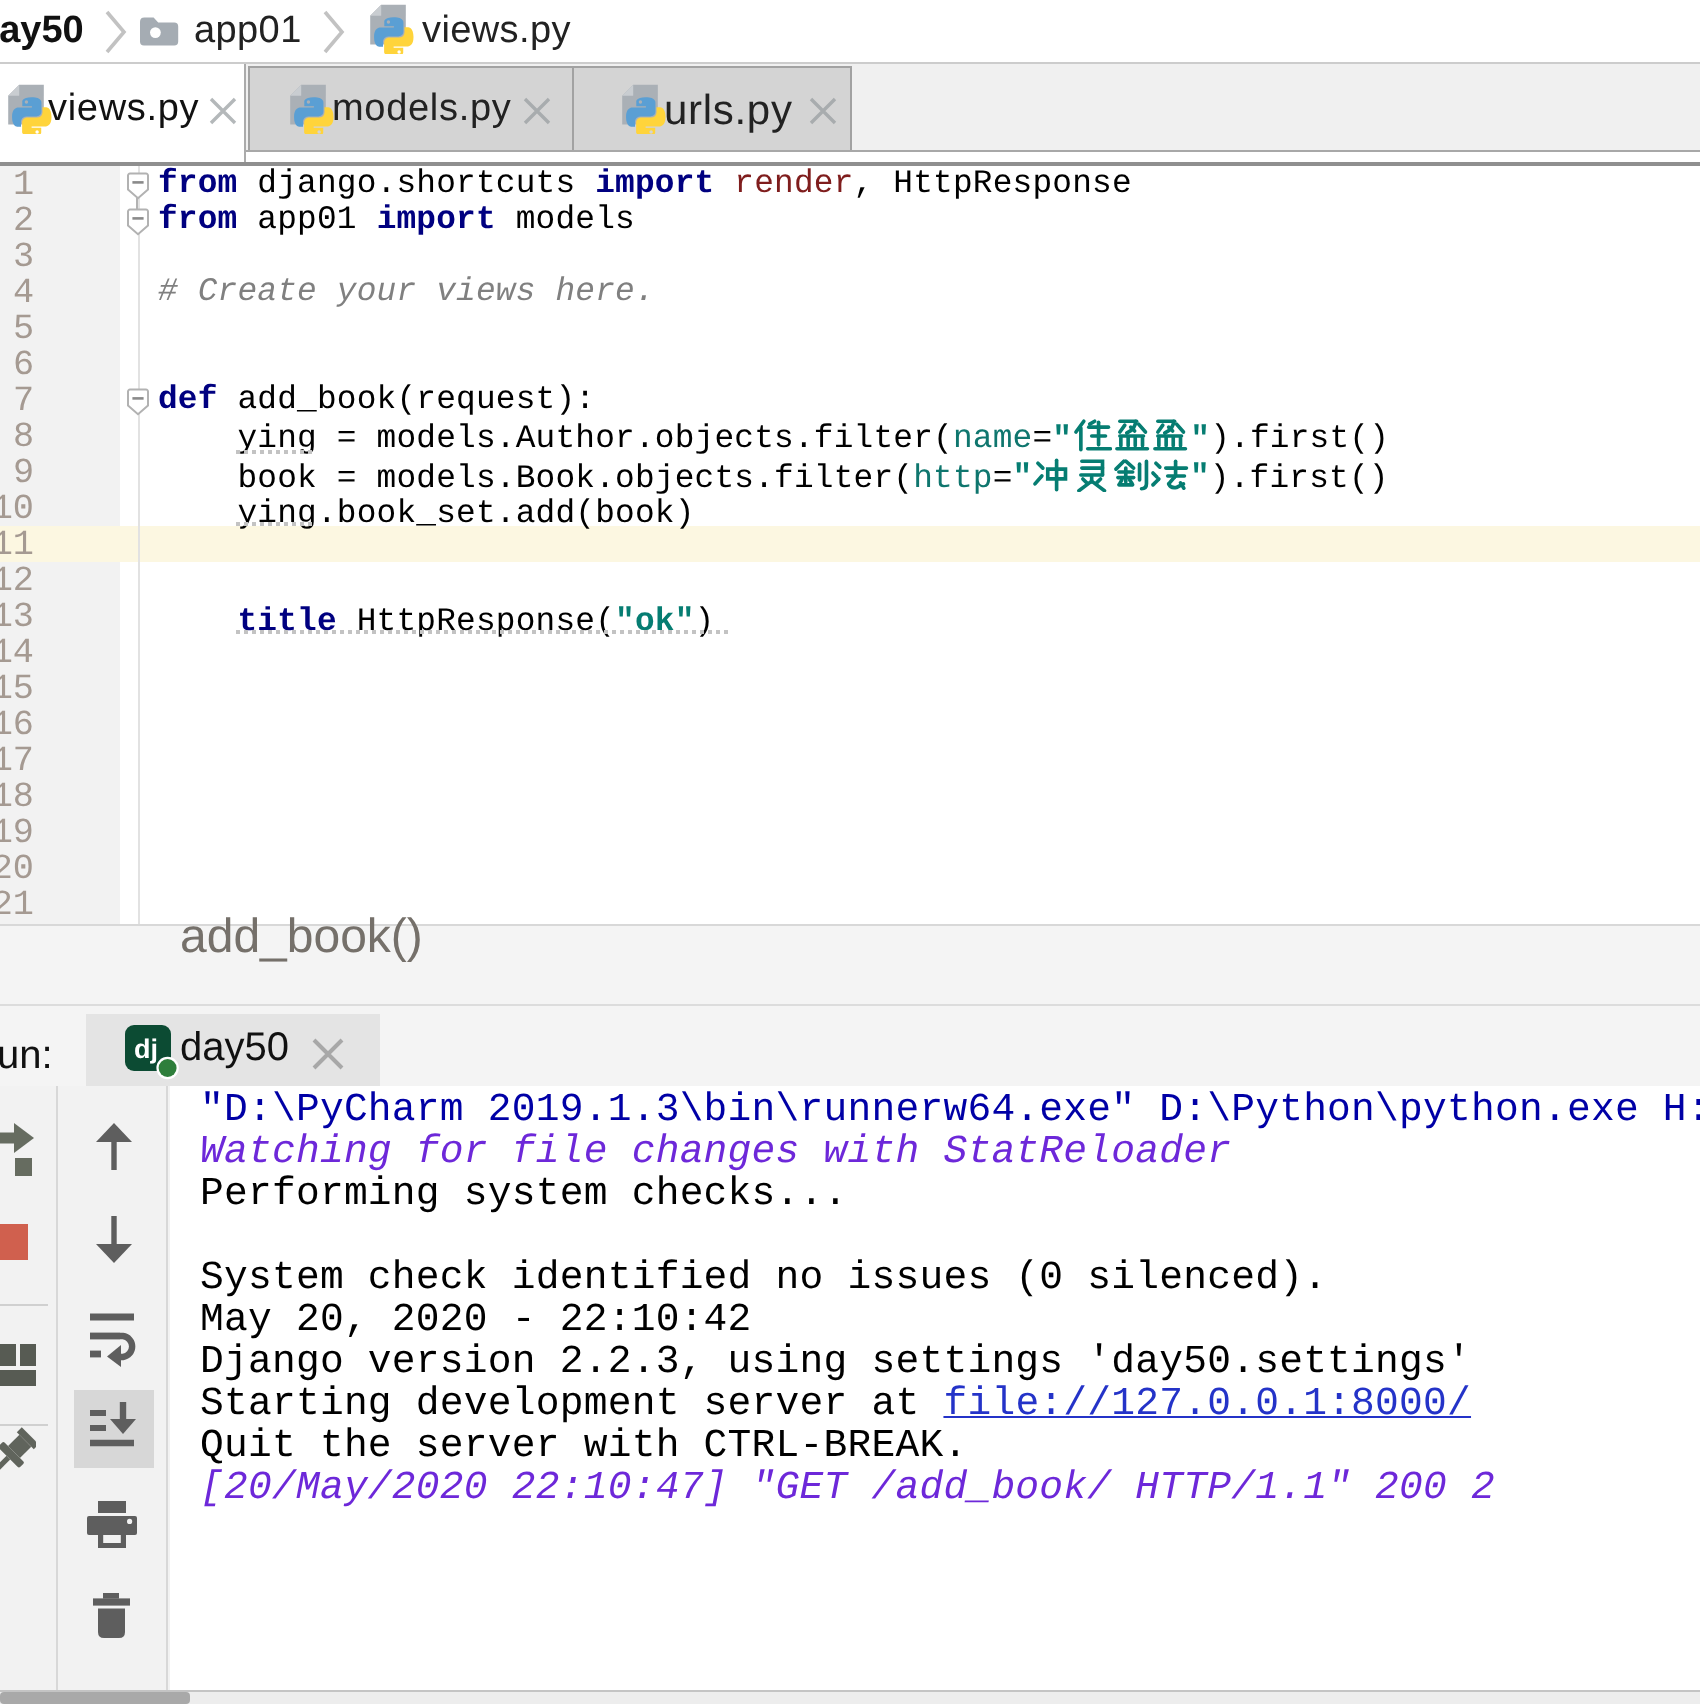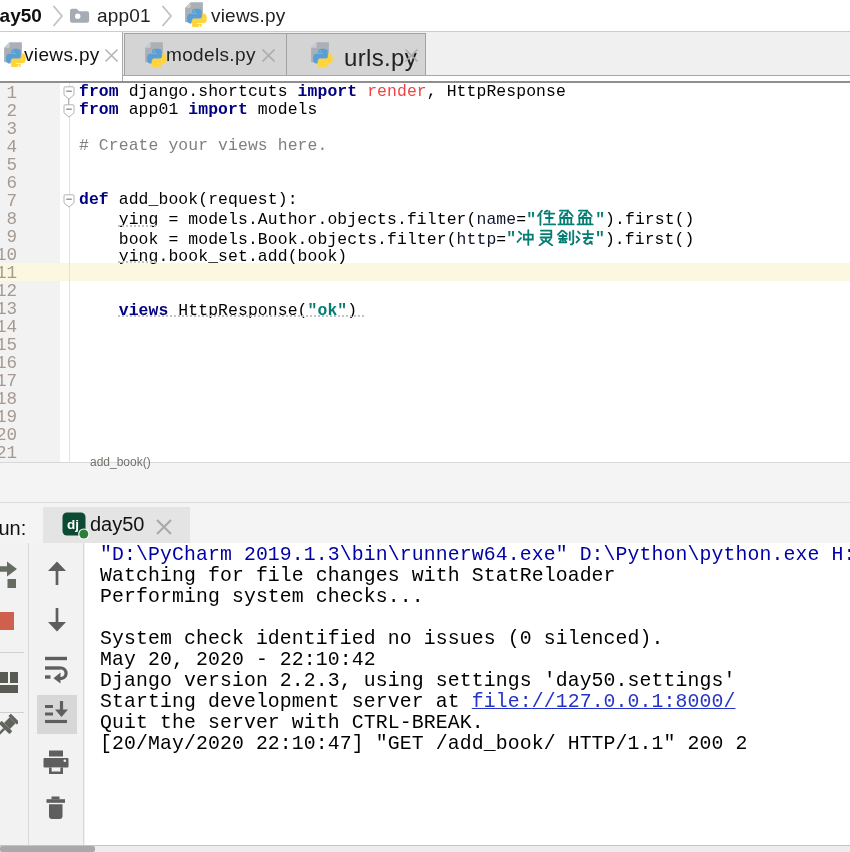--- a/index.html
+++ b/index.html
@@ -8,31 +8,31 @@
   .abs{position:absolute;}
   
   #code{position:absolute;left:79px;top:83px;margin:0;font-family:"Liberation Mono",monospace;
         font-size:16.4px;line-height:18px;color:#000;letter-spacing:0.1px;}
   .cjk{display:inline-block;width:19.7px;height:17px;vertical-align:-2.5px;}
   .cjk path,.cjk polyline{stroke:#067d72;stroke-width:1.85;fill:none;stroke-linecap:round;}
   #gut{position:absolute;left:-31px;top:84px;width:48px;margin:0;text-align:right;
        font-family:"Liberation Mono",monospace;font-size:17.6px;line-height:18px;
        color:#a59a92;}
   .k{color:#000080;font-weight:bold;font-style:normal;}
-  .gr{color:#ef4444;}
-  .cm{color:#808080;}
-  .pp{color:#0f172a;}
+  .gr{color:#7f1d1d;}
+  .cm{color:#808080;font-style:italic;}
+  .pp{color:#0f766e;}
   .st{color:#067d72;font-weight:bold;}
   .sq{position:absolute;height:2px;background:repeating-linear-gradient(90deg,#c3c3c3 0 2px,transparent 2px 4px);}
   
   #cons{position:absolute;left:100px;top:545px;margin:0;font-family:"Liberation Mono",monospace;
         font-size:19.8px;line-height:21px;color:#000;letter-spacing:0.12px;}
   .ic{position:absolute;}
   .cb{color:#0000a6;}
-  .cr{color:#000000;}
+  .cr{color:#6d28d9;font-style:italic;}
   .lk{color:#2433c8;text-decoration:underline;}
 </style>
 </head>
 <body>
 <div id="app">
 
   <div class="abs" style="left:0;top:0;width:850px;height:31px;background:#fff;"></div>
   <div class="abs" style="left:-12px;top:5px;font-size:19px;font-weight:bold;color:#111;">day50</div>
   <svg class="ic" style="left:52px;top:5px;" width="12" height="22" viewBox="0 0 12 22">
       <path d="M1.5 1 L10 11 L1.5 21" stroke="#c2c2c2" stroke-width="1.8" fill="none"></path>
@@ -80,21 +80,21 @@
       <path d="M7 1 V5 H3 Z" fill="#c9cdd1"></path>
       <g transform="translate(4.4,5.6) scale(0.131)">
         <path d="M54.9 0C26.8 0 28.6 12.2 28.6 12.2l.03 12.6h26.8v3.8H17.9S0 26.6 0 54.9c0 28.3 15.7 27.3 15.7 27.3h9.4V69s-.5-15.7 15.4-15.7h26.6s14.9.2 14.9-14.4V14.9S84.3 0 54.9 0zM40.1 8.5a4.8 4.8 0 1 1 0 9.6 4.8 4.8 0 0 1 0-9.6z" fill="#5a9fd4"></path>
         <path d="M55.1 109.8c28.1 0 26.3-12.2 26.3-12.2l-.03-12.6H54.6v-3.8h37.6s17.9 2 17.9-26.3c0-28.3-15.7-27.3-15.7-27.3H85v13.2s.5 15.7-15.4 15.7H43s-14.9-.2-14.9 14.4v24.2s-2.4 14.7 27 14.7zm14.8-8.5a4.8 4.8 0 1 1 0-9.6 4.8 4.8 0 0 1 0 9.6z" fill="#ffd43b"></path>
       </g>
     </svg>
   <svg class="ic" style="left:261px;top:48px;" width="15" height="15" viewBox="0 0 15 15">
       <path d="M1.5 1.5 L13.5 13.5 M13.5 1.5 L1.5 13.5" stroke="#a8acae" stroke-width="1.7"></path>
     </svg>
   <div class="abs" style="left:287px;top:33px;width:139px;height:42px;background:#d4d4d4;border:1px solid #a2a2a2;border-bottom:none;border-left:none;box-sizing:border-box;"></div>
-  <div class="abs" style="left:332px;top:44px;font-size:24px;letter-spacing:0.35px;color:#222;margin-left:12px;">urls.py</div>
+  <div class="abs" style="left:332px;top:44px;font-size:21px;letter-spacing:0.35px;color:#222;">urls.py</div>
   <svg class="ic" style="left:307px;top:41px;" width="26" height="26" viewBox="0 0 19 19">
       <path d="M7 1 H16 V15.5 H3 V5 Z" fill="#aab0b6"></path>
       <path d="M7 1 V5 H3 Z" fill="#c9cdd1"></path>
       <g transform="translate(4.4,5.6) scale(0.131)">
         <path d="M54.9 0C26.8 0 28.6 12.2 28.6 12.2l.03 12.6h26.8v3.8H17.9S0 26.6 0 54.9c0 28.3 15.7 27.3 15.7 27.3h9.4V69s-.5-15.7 15.4-15.7h26.6s14.9.2 14.9-14.4V14.9S84.3 0 54.9 0zM40.1 8.5a4.8 4.8 0 1 1 0 9.6 4.8 4.8 0 0 1 0-9.6z" fill="#5a9fd4"></path>
         <path d="M55.1 109.8c28.1 0 26.3-12.2 26.3-12.2l-.03-12.6H54.6v-3.8h37.6s17.9 2 17.9-26.3c0-28.3-15.7-27.3-15.7-27.3H85v13.2s.5 15.7-15.4 15.7H43s-14.9-.2-14.9 14.4v24.2s-2.4 14.7 27 14.7zm14.8-8.5a4.8 4.8 0 1 1 0-9.6 4.8 4.8 0 0 1 0 9.6z" fill="#ffd43b"></path>
       </g>
     </svg>
   <svg class="ic" style="left:404px;top:48px;" width="15" height="15" viewBox="0 0 15 15">
       <path d="M1.5 1.5 L13.5 13.5 M13.5 1.5 L1.5 13.5" stroke="#a8acae" stroke-width="1.7"></path>
@@ -189,42 +189,42 @@
           <path d="M8 5 H18.5"></path>
           <path d="M13 1.5 V9"></path>
           <path d="M9 9 H17.5"></path>
           <path d="M12.5 9.5 L9.5 13"></path>
           <path d="M9.5 13 Q10.5 15.5 13.5 14.8 L17 13"></path>
           <path d="M15.5 12.5 L17.2 15.2"></path>
         </svg>"</span>).first()
     ying.book_set.add(book)
 
 
-    <span class="k">views</span> HttpResponse(<span class="st">"ok"</span>)</pre>
+    <span class="k">title</span> HttpResponse(<span class="st">"ok"</span>)</pre>
 
   <svg class="ic" style="left:63px;top:86px;" width="12" height="14" viewBox="0 0 12 14">
       <path d="M2 .8 h8 a1 1 0 0 1 1 1 v7 l-5 4.3 -5 -4.3 v-7 a1 1 0 0 1 1 -1 z" fill="#fff" stroke="#b2b2b2"></path>
       <path d="M3.2 5.2 h5.6" stroke="#8a8a8a" stroke-width="1.3"></path>
     </svg>
   <div class="abs" style="left:68px;top:99px;width:1px;height:6px;background:#b2b2b2;"></div>
   <svg class="ic" style="left:63px;top:104px;" width="12" height="14" viewBox="0 0 12 14">
       <path d="M2 .8 h8 a1 1 0 0 1 1 1 v7 l-5 4.3 -5 -4.3 v-7 a1 1 0 0 1 1 -1 z" fill="#fff" stroke="#b2b2b2"></path>
       <path d="M3.2 5.2 h5.6" stroke="#8a8a8a" stroke-width="1.3"></path>
     </svg>
   <svg class="ic" style="left:63px;top:194px;" width="12" height="14" viewBox="0 0 12 14">
       <path d="M2 .8 h8 a1 1 0 0 1 1 1 v7 l-5 4.3 -5 -4.3 v-7 a1 1 0 0 1 1 -1 z" fill="#fff" stroke="#b2b2b2"></path>
       <path d="M3.2 5.2 h5.6" stroke="#8a8a8a" stroke-width="1.3"></path>
     </svg>
 
   <div class="sq" style="left:118px;top:225px;width:40px;"></div>
   <div class="sq" style="left:118px;top:261px;width:40px;"></div>
   <div class="sq" style="left:118px;top:315px;width:247px;"></div>
 
   <div class="abs" style="left:0;top:462px;width:850px;height:41px;background:#f4f4f4;border-top:1px solid #d8d8d8;border-bottom:1px solid #dcdcdc;box-sizing:border-box;"></div>
-  <div class="abs" style="left:90px;top:455px;font-size:12px;color:#75706a;">add_book()</div>
+  <div class="abs" style="left:90px;top:455px;font-size:24px;color:#75706a;">add_book()</div>
 
   <div class="abs" style="left:0;top:503px;width:850px;height:40px;background:#f4f4f4;"></div>
   <div class="abs" style="left:-16px;top:517px;font-size:20px;color:#111;">Run:</div>
   <div class="abs" style="left:43px;top:507px;width:147px;height:36px;background:#e4e4e4;"></div>
   <svg class="ic" style="left:62px;top:512px;" width="29" height="28" viewBox="0 0 29 28">
       <rect x="0.5" y="0.5" width="23" height="23" rx="4.5" fill="#0c4b33"></rect>
       <text x="5" y="17" font-family="Liberation Sans,sans-serif" font-size="13.5" font-weight="bold" fill="#fff">dj</text>
       <circle cx="21.8" cy="22" r="5.6" fill="#fff"></circle>
       <circle cx="21.8" cy="22" r="4.5" fill="#2e7e3b"></circle>
     </svg>

